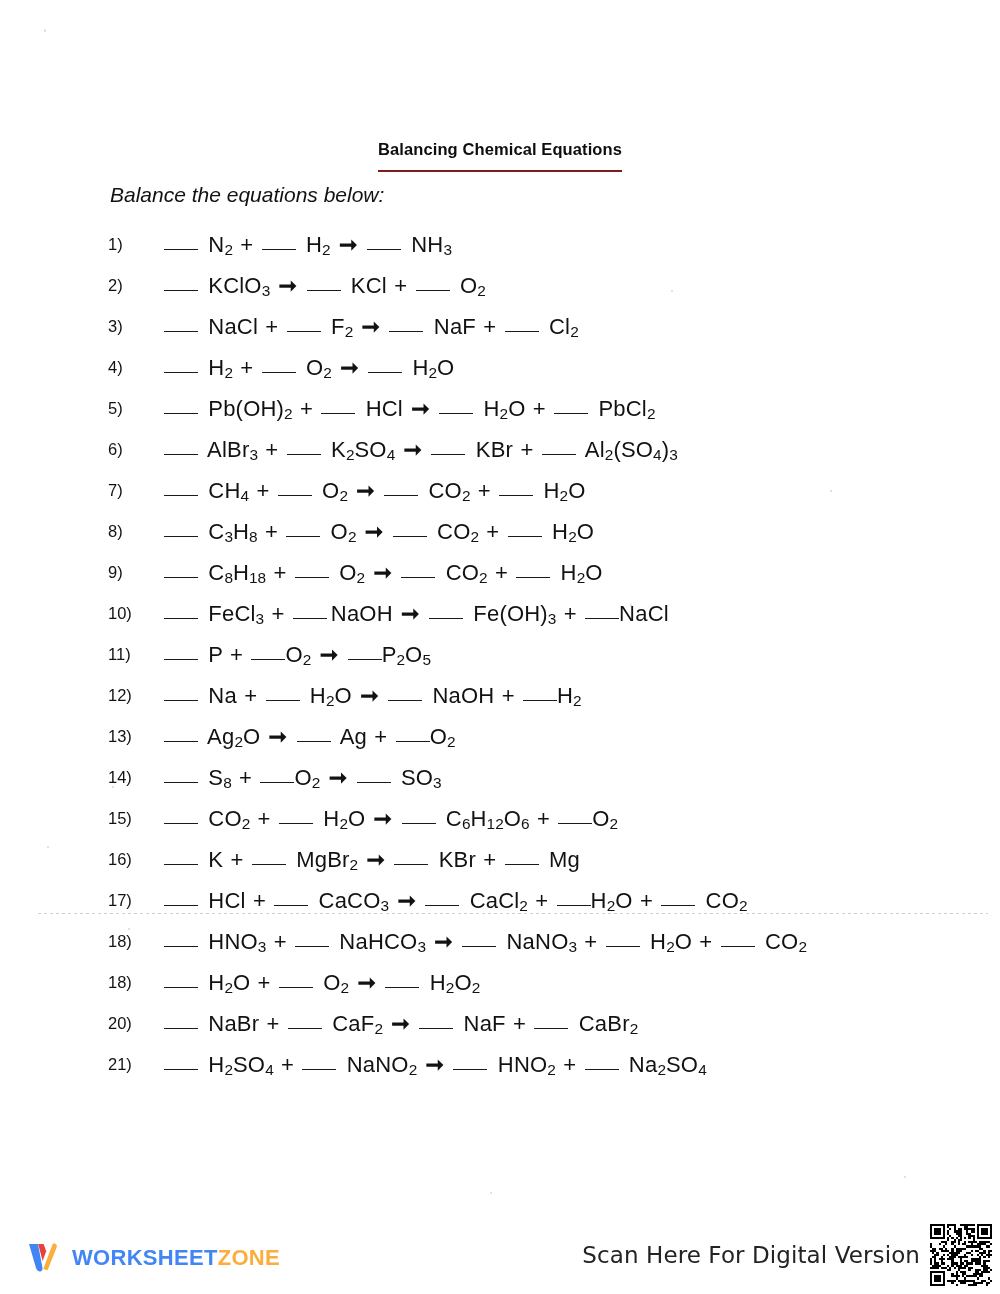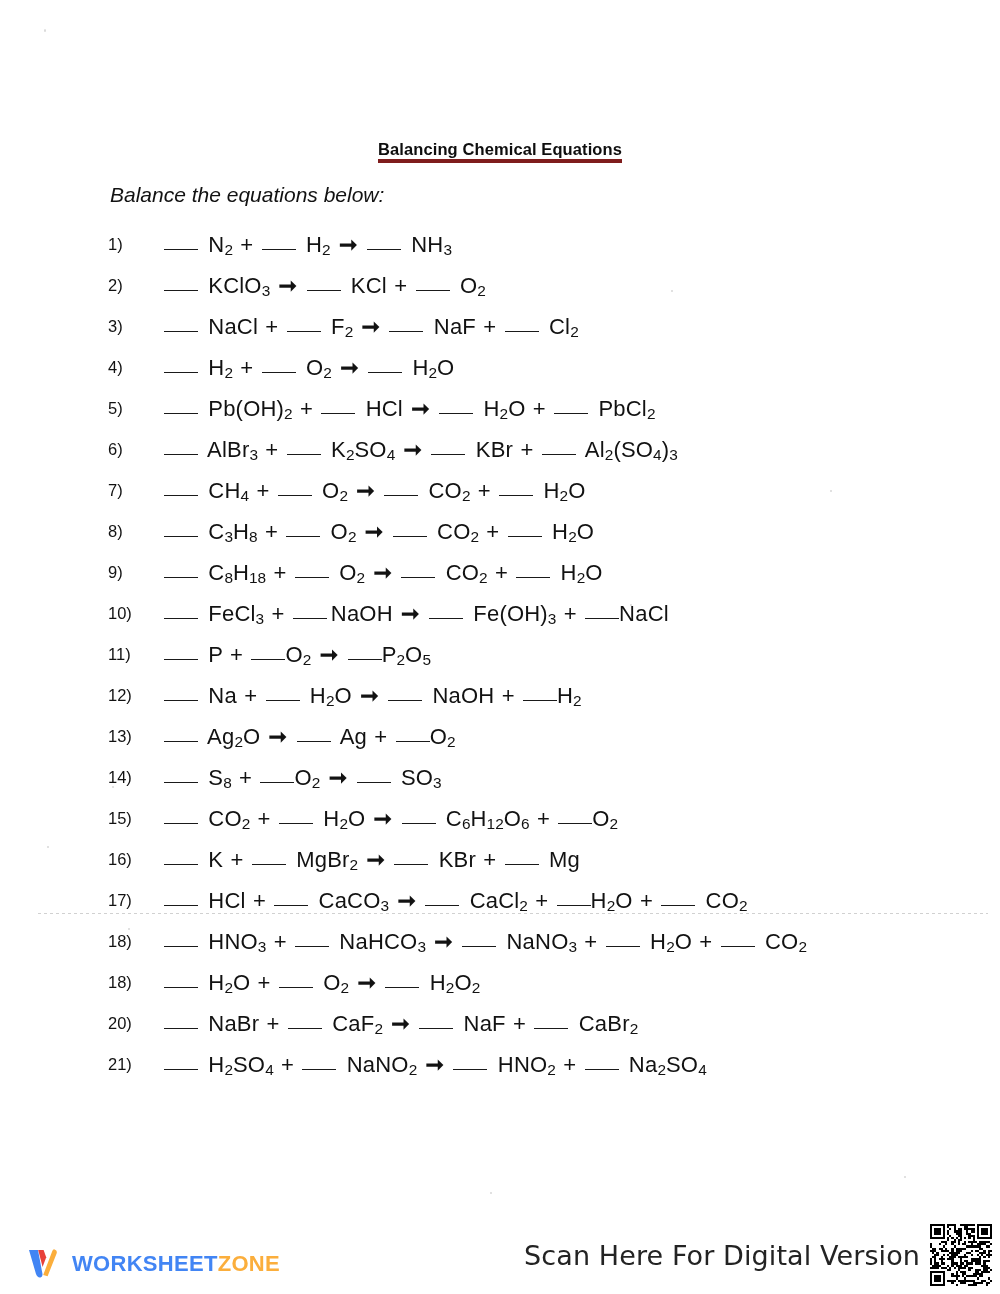--- a/index.html
+++ b/index.html
@@ -45,22 +45,22 @@
     top: 140px;
     left: 0;
     width: 1000px;
     text-align: center;
     font-size: 16.5px;
     font-weight: bold;
     letter-spacing: .1px;
     color: #0e0e0e;
   }
   .title span.u {
-    border-bottom: 4px solid #7f1d1d;
-    padding-bottom: 1px;
+    border-bottom: 2px solid #7f1d1d;
+    padding-bottom: 12px;
   }
 
   
   .instruction {
     position: absolute;
     top: 183px;
     left: 110px;
     font-size: 21px;
     font-style: italic;
     color: #121212;
@@ -118,21 +118,21 @@
   .footer {
     position: absolute;
     left: 0;
     bottom: 0;
     width: 1000px;
     height: 78px;
   }
   .brand {
     position: absolute;
     left: 22px;
-    bottom: 10px;
+    bottom: 16px;
     display: flex;
     align-items: center;
     gap: 10px;
   }
   .brand-mark {
     width: 40px;
     height: 40px;
     display: block;
   }
   .brand-text {
@@ -146,21 +146,21 @@
 
   .scan-wrap {
     position: absolute;
     right: 8px;
     bottom: 8px;
     display: flex;
     align-items: center;
     gap: 10px;
   }
   .scan-text {
-    font-size: 27px;
+    font-size: 23px;
     color: #232323;
     font-family: "DejaVu Sans", sans-serif;
     letter-spacing: .1px;
   }
   .qr {
     width: 62px;
     height: 62px;
     background: #ffffff;
     display: block;
   }

